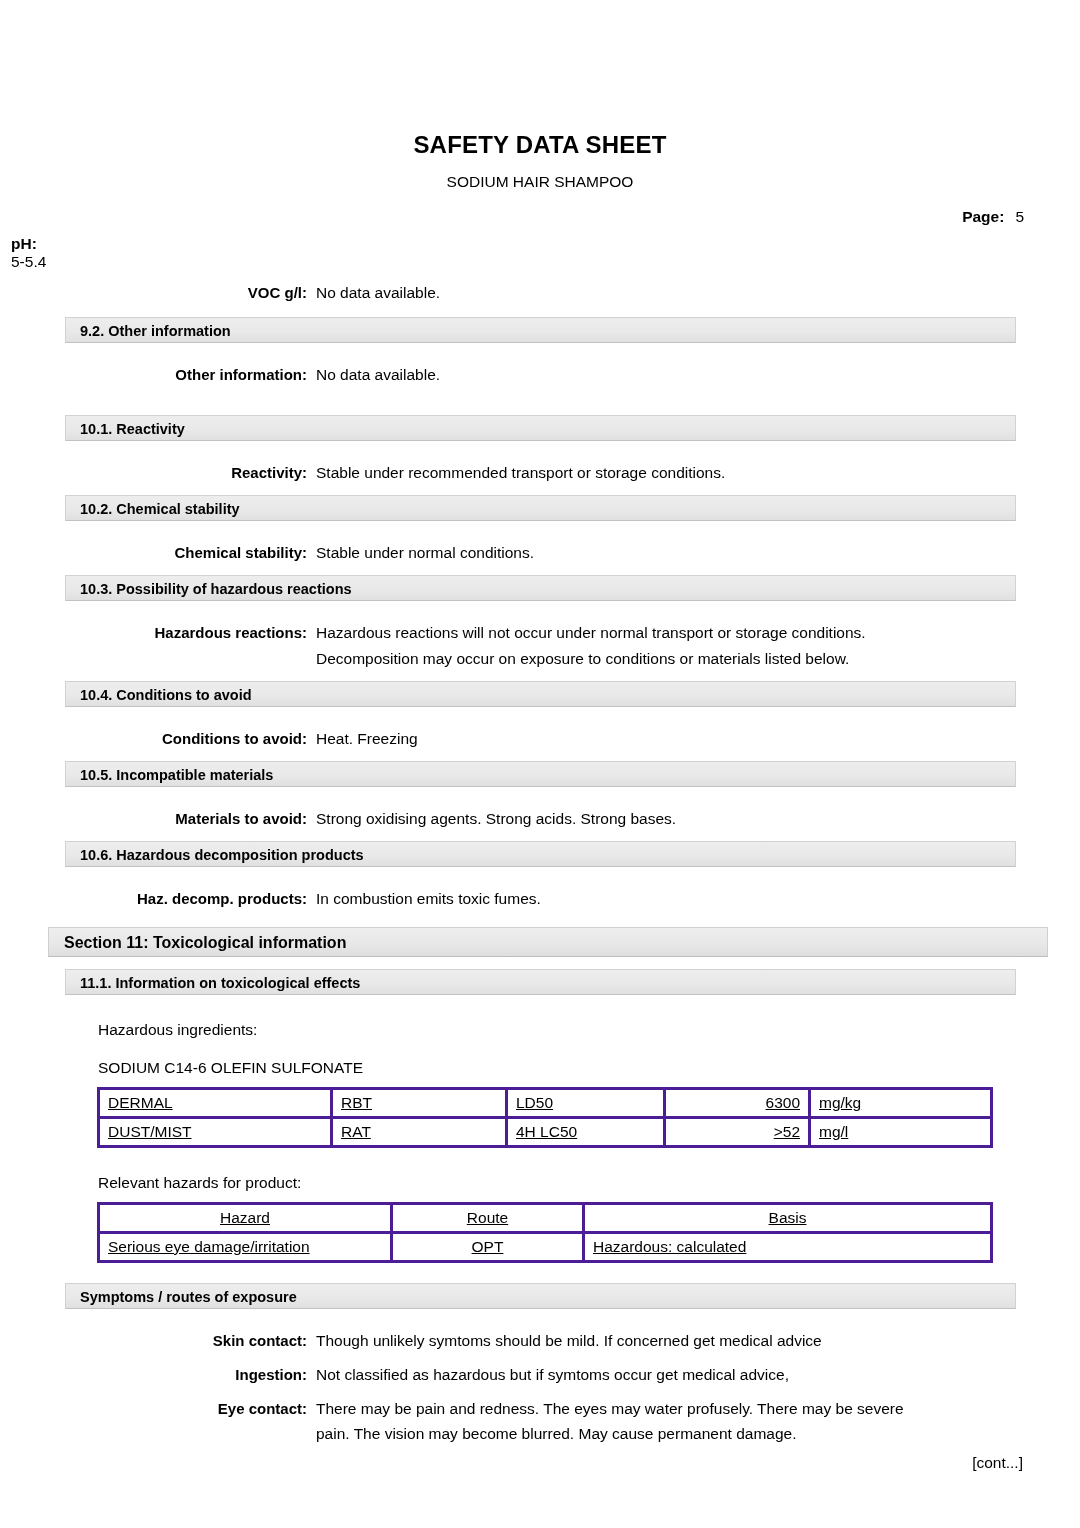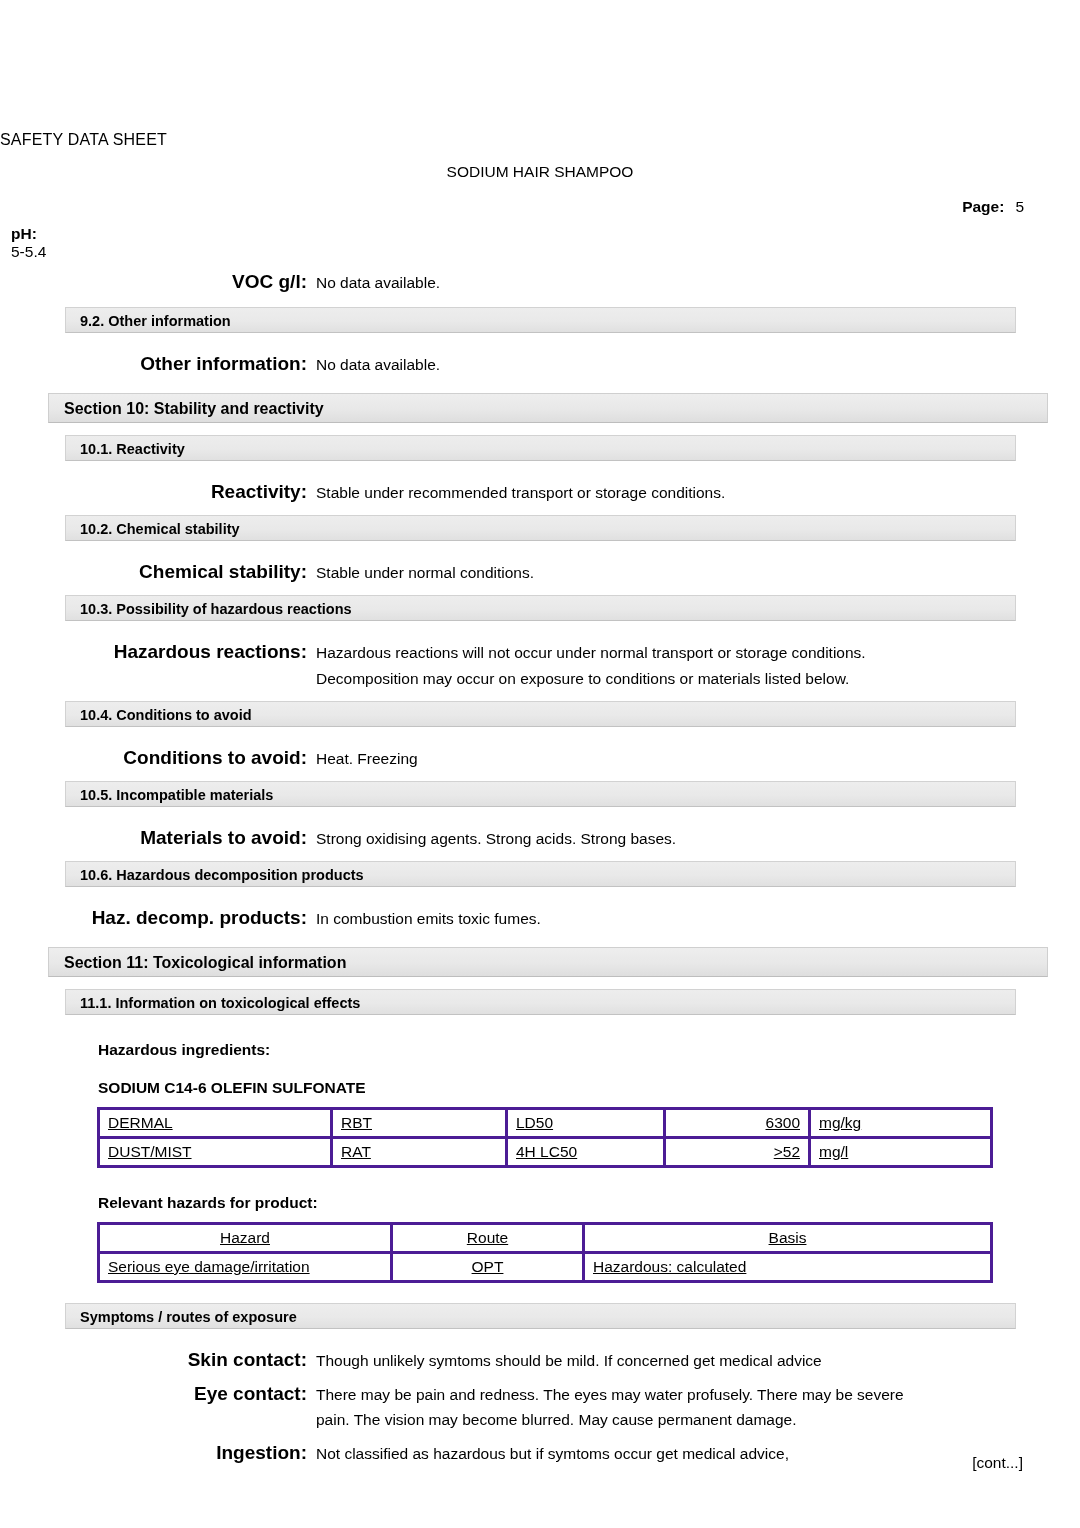--- a/index.html
+++ b/index.html
@@ -19,22 +19,23 @@
 
   .page {
     position: relative;
     width: 1080px;
     height: 1528px;
     box-sizing: border-box;
   }
 
   
   .doc-title {
-    font-weight: normal;
-    font-size: 16px;
+    text-align: center;
+    font-weight: bold;
+    font-size: 24px;
     letter-spacing: 0.2px;
     margin: 0;
     padding-top: 131px;
   }
   .doc-subtitle {
     text-align: center;
     font-size: 15.5px;
     margin: 0;
     padding-top: 14px;
   }
@@ -60,21 +61,21 @@
   
   .field {
     display: flex;
     align-items: baseline;
     margin-top: 9px;
   }
   .field-label {
     width: 307px;
     text-align: right;
     font-weight: bold;
-    font-size: 19px;
+    font-size: 15px;
     flex: 0 0 307px;
     padding-right: 0;
   }
   .field-value {
     margin-left: 9px;
     font-size: 15.5px;
     line-height: 1.62;
     max-width: 680px;
   }
   .field-value .cont-line { display: block; }
@@ -110,21 +111,21 @@
   }
   .gap-10 { height: 10px; }
   .gap-12 { height: 12px; }
   .gap-16 { height: 16px; }
   .gap-20 { height: 20px; }
   .gap-26 { height: 26px; }
 
   
   .body-heading {
     margin-left: 98px;
-    font-weight: bold;
+    font-weight: normal;
     font-size: 15.5px;
   }
 
   
   table.data-table {
     margin-left: 97px;
     border-collapse: collapse;
     width: 893px;
     table-layout: fixed;
     font-size: 15.5px;
@@ -187,21 +188,20 @@
   <div class="gap-12"></div>
   <div class="sub-bar">9.2. Other information</div>
 
   <div class="gap-10"></div>
   <div class="field">
     <span class="field-label">Other information:</span>
     <span class="field-value">No data available.</span>
   </div>
 
   <div class="gap-16"></div>
-  <div class="section-bar">Section 10: Stability and reactivity</div>
 
   <div class="gap-12"></div>
   <div class="sub-bar">10.1. Reactivity</div>
 
   <div class="gap-10"></div>
   <div class="field">
     <span class="field-label">Reactivity:</span>
     <span class="field-value">Stable under recommended transport or storage conditions.</span>
   </div>
 
@@ -309,27 +309,27 @@
   <div class="gap-20"></div>
   <div class="sub-bar">Symptoms / routes of exposure</div>
 
   <div class="gap-10"></div>
   <div class="field">
     <span class="field-label">Skin contact:</span>
     <span class="field-value">Though unlikely symtoms should be mild. If concerned get medical advice</span>
   </div>
 
   <div class="field">
+    <span class="field-label">Ingestion:</span>
+    <span class="field-value">Not classified as hazardous but if symtoms occur get medical advice,</span>
+  </div>
+
+  <div class="field">
     <span class="field-label">Eye contact:</span>
     <span class="field-value">
       <span class="cont-line">There may be pain and redness. The eyes may water profusely. There may be severe</span>
       <span class="cont-line">pain. The vision may become blurred. May cause permanent damage.</span>
     </span>
   </div>
 
-  <div class="field">
-    <span class="field-label">Ingestion:</span>
-    <span class="field-value">Not classified as hazardous but if symtoms occur get medical advice,</span>
-  </div>
-
   <div class="footer-cont">[cont...]</div>
 
 </div>
 
 </body></html>

